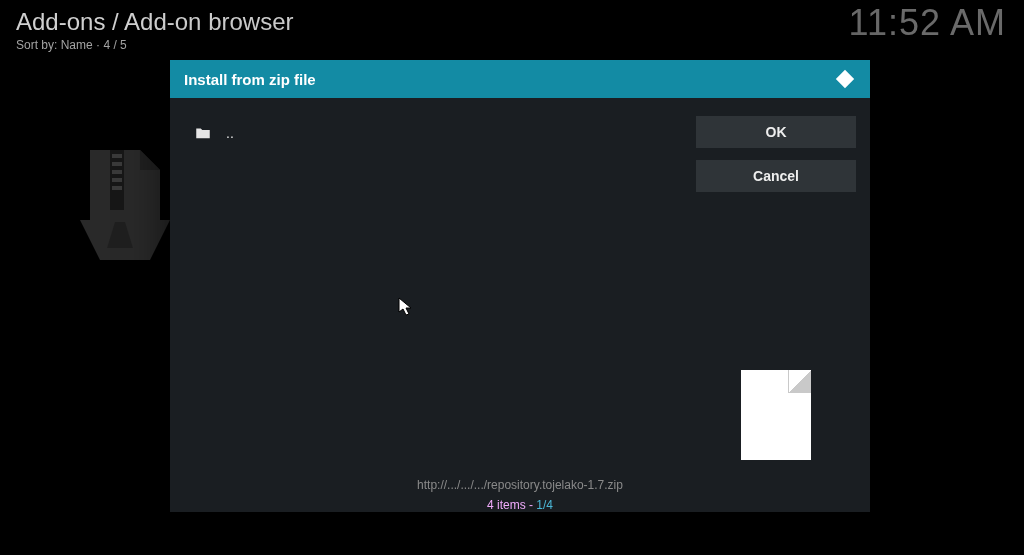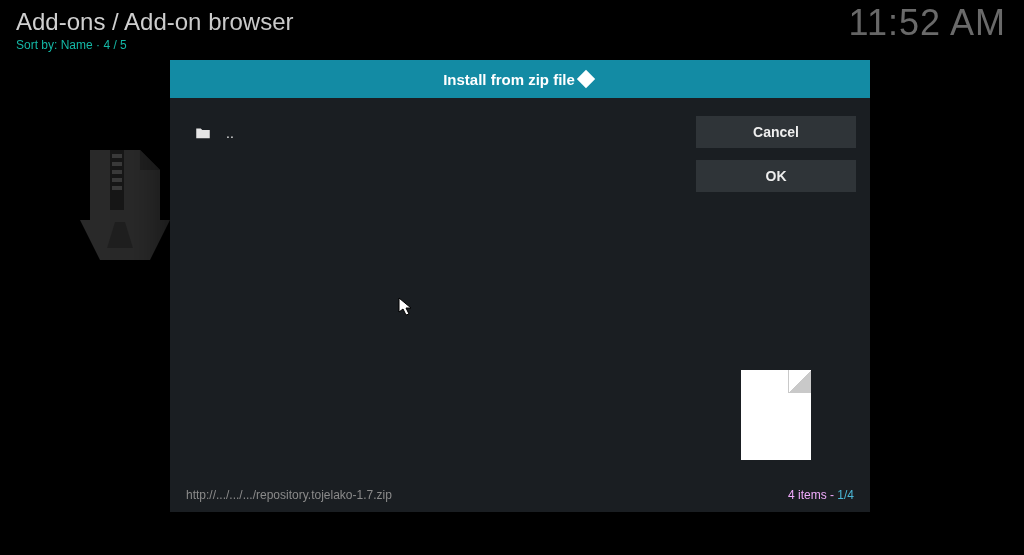--- a/index.html
+++ b/index.html
@@ -11,21 +11,21 @@
     position: relative;
   }
 
   
   .hdr {
     position: absolute;
     top: 8px;
     left: 16px;
   }
   .hdr-title { font-size: 24px; color: #cfcfcf; font-weight: 400; }
-  .hdr-sub { font-size: 12px; color: #14b8a6; margin-top: 2px; }
+  .hdr-sub { font-size: 12px; color: #a3a3a3; margin-top: 2px; }
 
   
   .clock {
     position: absolute;
     top: 2px;
     right: 18px;
     font-size: 36px;
     font-weight: 300;
     color: #6a6a6a;
     letter-spacing: 1px;
@@ -66,21 +66,21 @@
     top: 60px;
     width: 700px;
     background: #1a1e22;
     box-shadow: 0 0 40px rgba(0,0,0,.7);
   }
   .dlg-titlebar {
     background: #138ba4;
     height: 38px;
     display: flex;
     align-items: center;
-    justify-content: center;
+    justify-content: space-between;
     padding: 0 14px;
   }
   .dlg-title { font-size: 15px; font-weight: bold; color: #fff; }
   .kodi-logo { width: 22px; height: 22px; fill: #fff; }
 
   .dlg-body {
     display: flex;
     padding: 18px 14px 8px 14px;
     gap: 22px;
     min-height: 380px;
@@ -154,20 +154,21 @@
 
   
   .dlg-foot {
     height: 34px;
     padding: 0 16px;
     display: flex;
     align-items: center;
     justify-content: space-between;
     font-size: 12px;
     color: #8a8a8a;
+    flex-direction: column;
   }
   .dlg-foot .right { color: #4bb7d6; }
   .dlg-foot .right .dim { color: #f0abfc; }
 
   
   .cursor {
     position: absolute;
     left: 398px;
     top: 297px;
     width: 16px; height: 20px;
@@ -231,22 +232,22 @@
         <span>..</span>
       </div>
 
 
 
 
 
     </div>
 
     <div class="side">
+      <div class="btn">OK</div>
       <div class="btn">Cancel</div>
-      <div class="btn">OK</div>
       <div class="preview-zone">
         <div class="preview-icon"></div>
       </div>
     </div>
   </div>
 
   <div class="dlg-foot">
     <div>http://.../.../.../repository.tojelako-1.7.zip</div>
     <div class="right">
       <span class="dim">4 items</span><span class="dim"> - </span><span>1/4</span>

